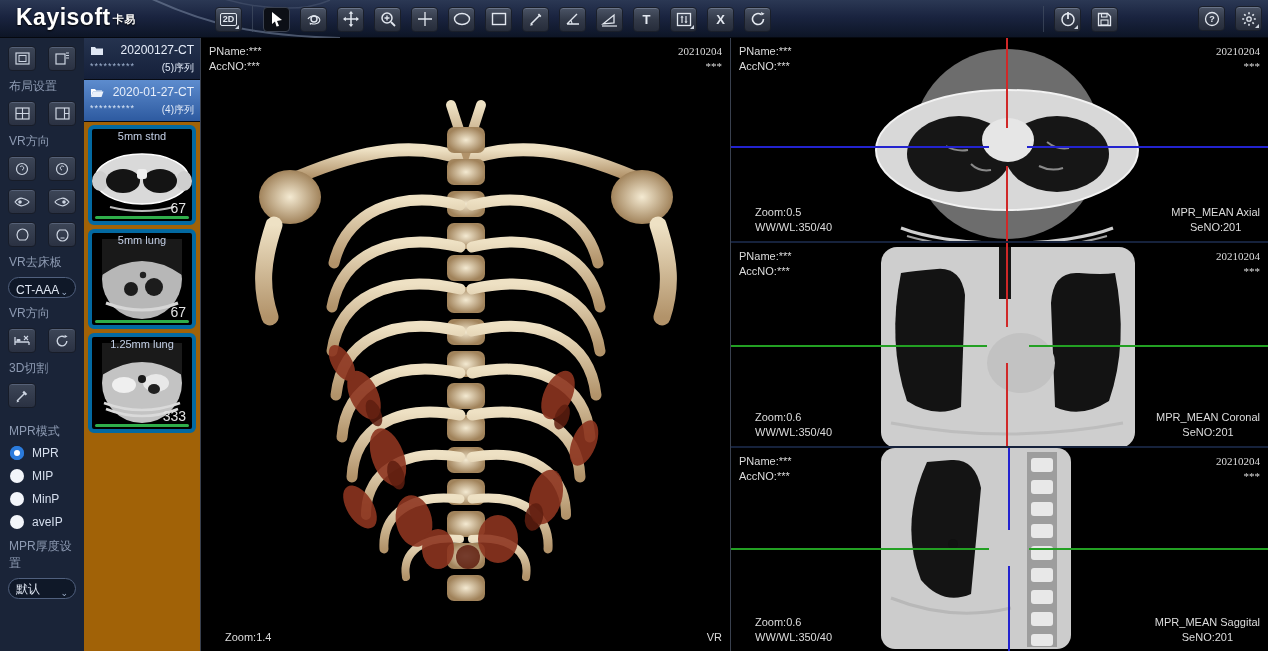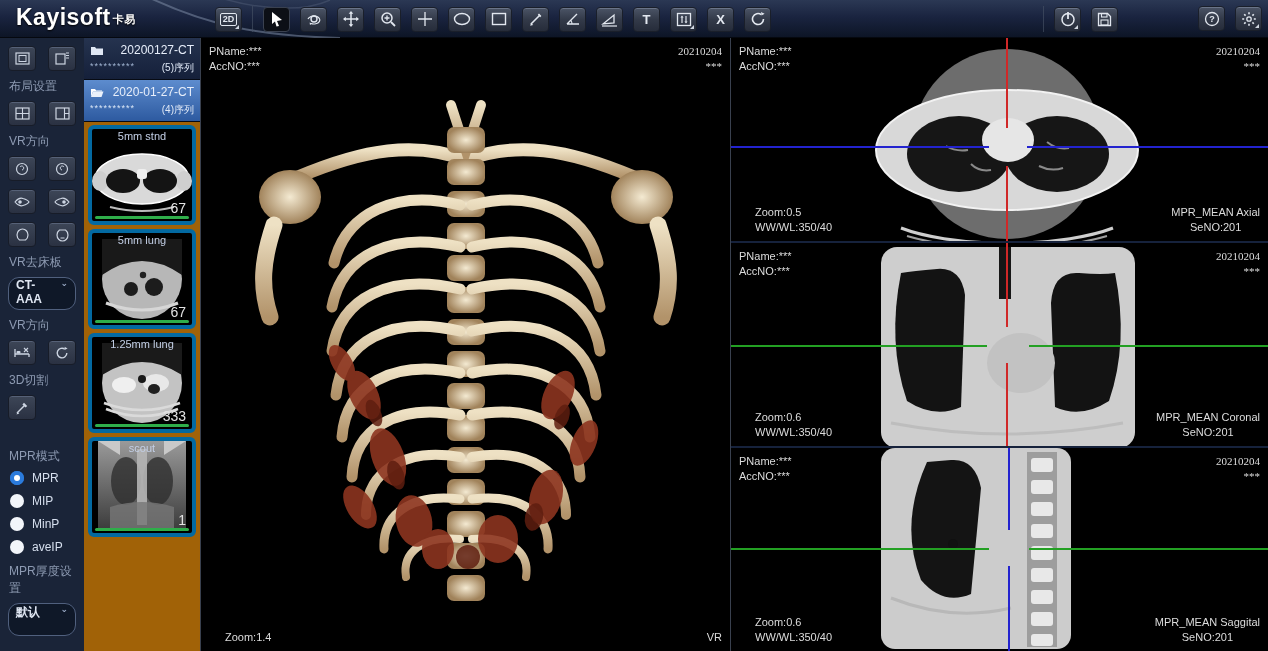--- a/index.html
+++ b/index.html
@@ -36,23 +36,23 @@
 
   
   .sidebar { width:84px; flex:0 0 84px; background:#1a2438; padding:8px 6px 0 8px;
     color:#8d9ab2; font-size:12px; }
   .sb-label { margin:7px 0 6px 1px; color:#8d9ab2; }
   .sb-grid { display:flex; flex-wrap:wrap; gap:8px 12px; }
   .sbtn { width:28px; height:25px; border-radius:4px;
     background:linear-gradient(180deg,#3d4657 0%,#2a3142 100%);
     border:1px solid #171c28; box-shadow:inset 0 1px 0 #566177;
     display:flex; align-items:center; justify-content:center; cursor:pointer; }
-  .sb-select { width:68px; height:33px; border-radius:11px; background:#0f1828;
+  .sb-select { width:68px; height:21px; border-radius:11px; background:#0f1828;
     border:1px solid #50607e; color:#dfe6f2; font-size:12px; padding:0 7px;
-    display:flex; align-items:flex-start; justify-content:space-between; cursor:pointer;font-weight:bold; }
+    display:flex; align-items:flex-end; justify-content:space-between; cursor:pointer; }
   .sb-select .chev { font-size:9px; color:#9fb0cc; }
   .radio-row { display:flex; align-items:center; gap:8px; margin:0 0 9px 2px;
     color:#d6dfee; cursor:pointer; }
   .radio { width:14px; height:14px; border-radius:50%; background:#f2f5fa; flex:0 0 14px; }
   .radio.on { background:#2b7bdc; box-shadow:inset 0 0 0 3px #2b7bdc; position:relative; }
   .radio.on::after { content:''; position:absolute; left:4px; top:4px; width:6px; height:6px;
     border-radius:50%; background:#fff; }
 
   
   .series { width:116px; flex:0 0 116px; background:#a16207; display:flex;
@@ -323,21 +323,21 @@
       <div class="sb-grid">
         <div class="sbtn">
           <svg width="15" height="15" viewBox="0 0 15 15">
               <path d="M2,13 L10,5" stroke="#cdd5e2" stroke-width="1.5"></path>
               <path d="M9,2.8 l3.2,3.2 -1.6,1.6 -3.2,-3.2 z" fill="#cdd5e2"></path>
               <path d="M1.5,14.5 l1,-2.8 1.8,1.8 z" fill="#cdd5e2"></path>
             </svg>
         </div>
       </div>
 
-      <div class="sb-label" style="margin-top:28px;">MPR模式</div>
+      <div class="sb-label" style="margin-top:15px;">MPR模式</div>
       <div class="radio-row">
         <span class="radio on"></span>
         <span>MPR</span>
       </div>
       <div class="radio-row">
         <span class="radio"></span>
         <span>MIP</span>
       </div>
       <div class="radio-row">
         <span class="radio"></span>
@@ -415,40 +415,20 @@
           <svg width="104" height="84" viewBox="0 0 104 84">
             <circle cx="52" cy="42" r="40" fill="#c3c3c3"></circle>
             <path d="M12,34 Q52,8 92,34 L92,2 L12,2 Z" fill="#1a1a1a"></path>
             <ellipse cx="34" cy="44" rx="12" ry="8" fill="#efefef"></ellipse>
             <ellipse cx="66" cy="42" rx="13" ry="9" fill="#e8e8e8"></ellipse>
             <circle cx="52" cy="38" r="4" fill="#191919"></circle>
             <ellipse cx="64" cy="48" rx="6" ry="5" fill="#202020"></ellipse>
             <path d="M14,62 Q52,76 90,62 M16,68 Q52,82 88,68" stroke="#dadada" stroke-width="2.5" fill="none"></path>
           </svg>
           <div class="thumb-count">333</div>
-          <div class="thumb-bar"></div>
-        </div>
-        <div class="thumb">
-          <div class="thumb-label">scout</div>
-          <svg width="104" height="88" viewBox="0 0 104 88">
-            <defs>
-                <linearGradient id="xg" x1="0" y1="0" x2="0" y2="1">
-              <stop offset="0" stop-color="#9a9a9a"></stop>
-                  <stop offset="1" stop-color="#3c3c3c"></stop>
-                </linearGradient>
-              </defs>
-            <rect x="8" y="0" width="88" height="88" fill="url(#xg)"></rect>
-            <path d="M8,0 L30,14 L30,0 Z" fill="#c9c9c9"></path>
-              <path d="M96,0 L74,14 L74,0 Z" fill="#c9c9c9"></path>
-            <ellipse cx="36" cy="40" rx="15" ry="24" fill="#2e2e2e" opacity="0.8"></ellipse>
-            <ellipse cx="68" cy="40" rx="15" ry="24" fill="#2e2e2e" opacity="0.8"></ellipse>
-            <rect x="47" y="8" width="10" height="76" fill="#b5b5b5" opacity="0.9"></rect>
-            <path d="M20,66 Q52,56 84,66 L84,88 L20,88 Z" fill="#777" opacity="0.8"></path>
-          </svg>
-          <div class="thumb-count">1</div>
           <div class="thumb-bar"></div>
         </div>
       </div>
     </div>
 
     <div class="vr-view">
       <div class="overlay ov-tl">
         <div>PName:***</div>
         <div>AccNO:***</div>
       </div>

